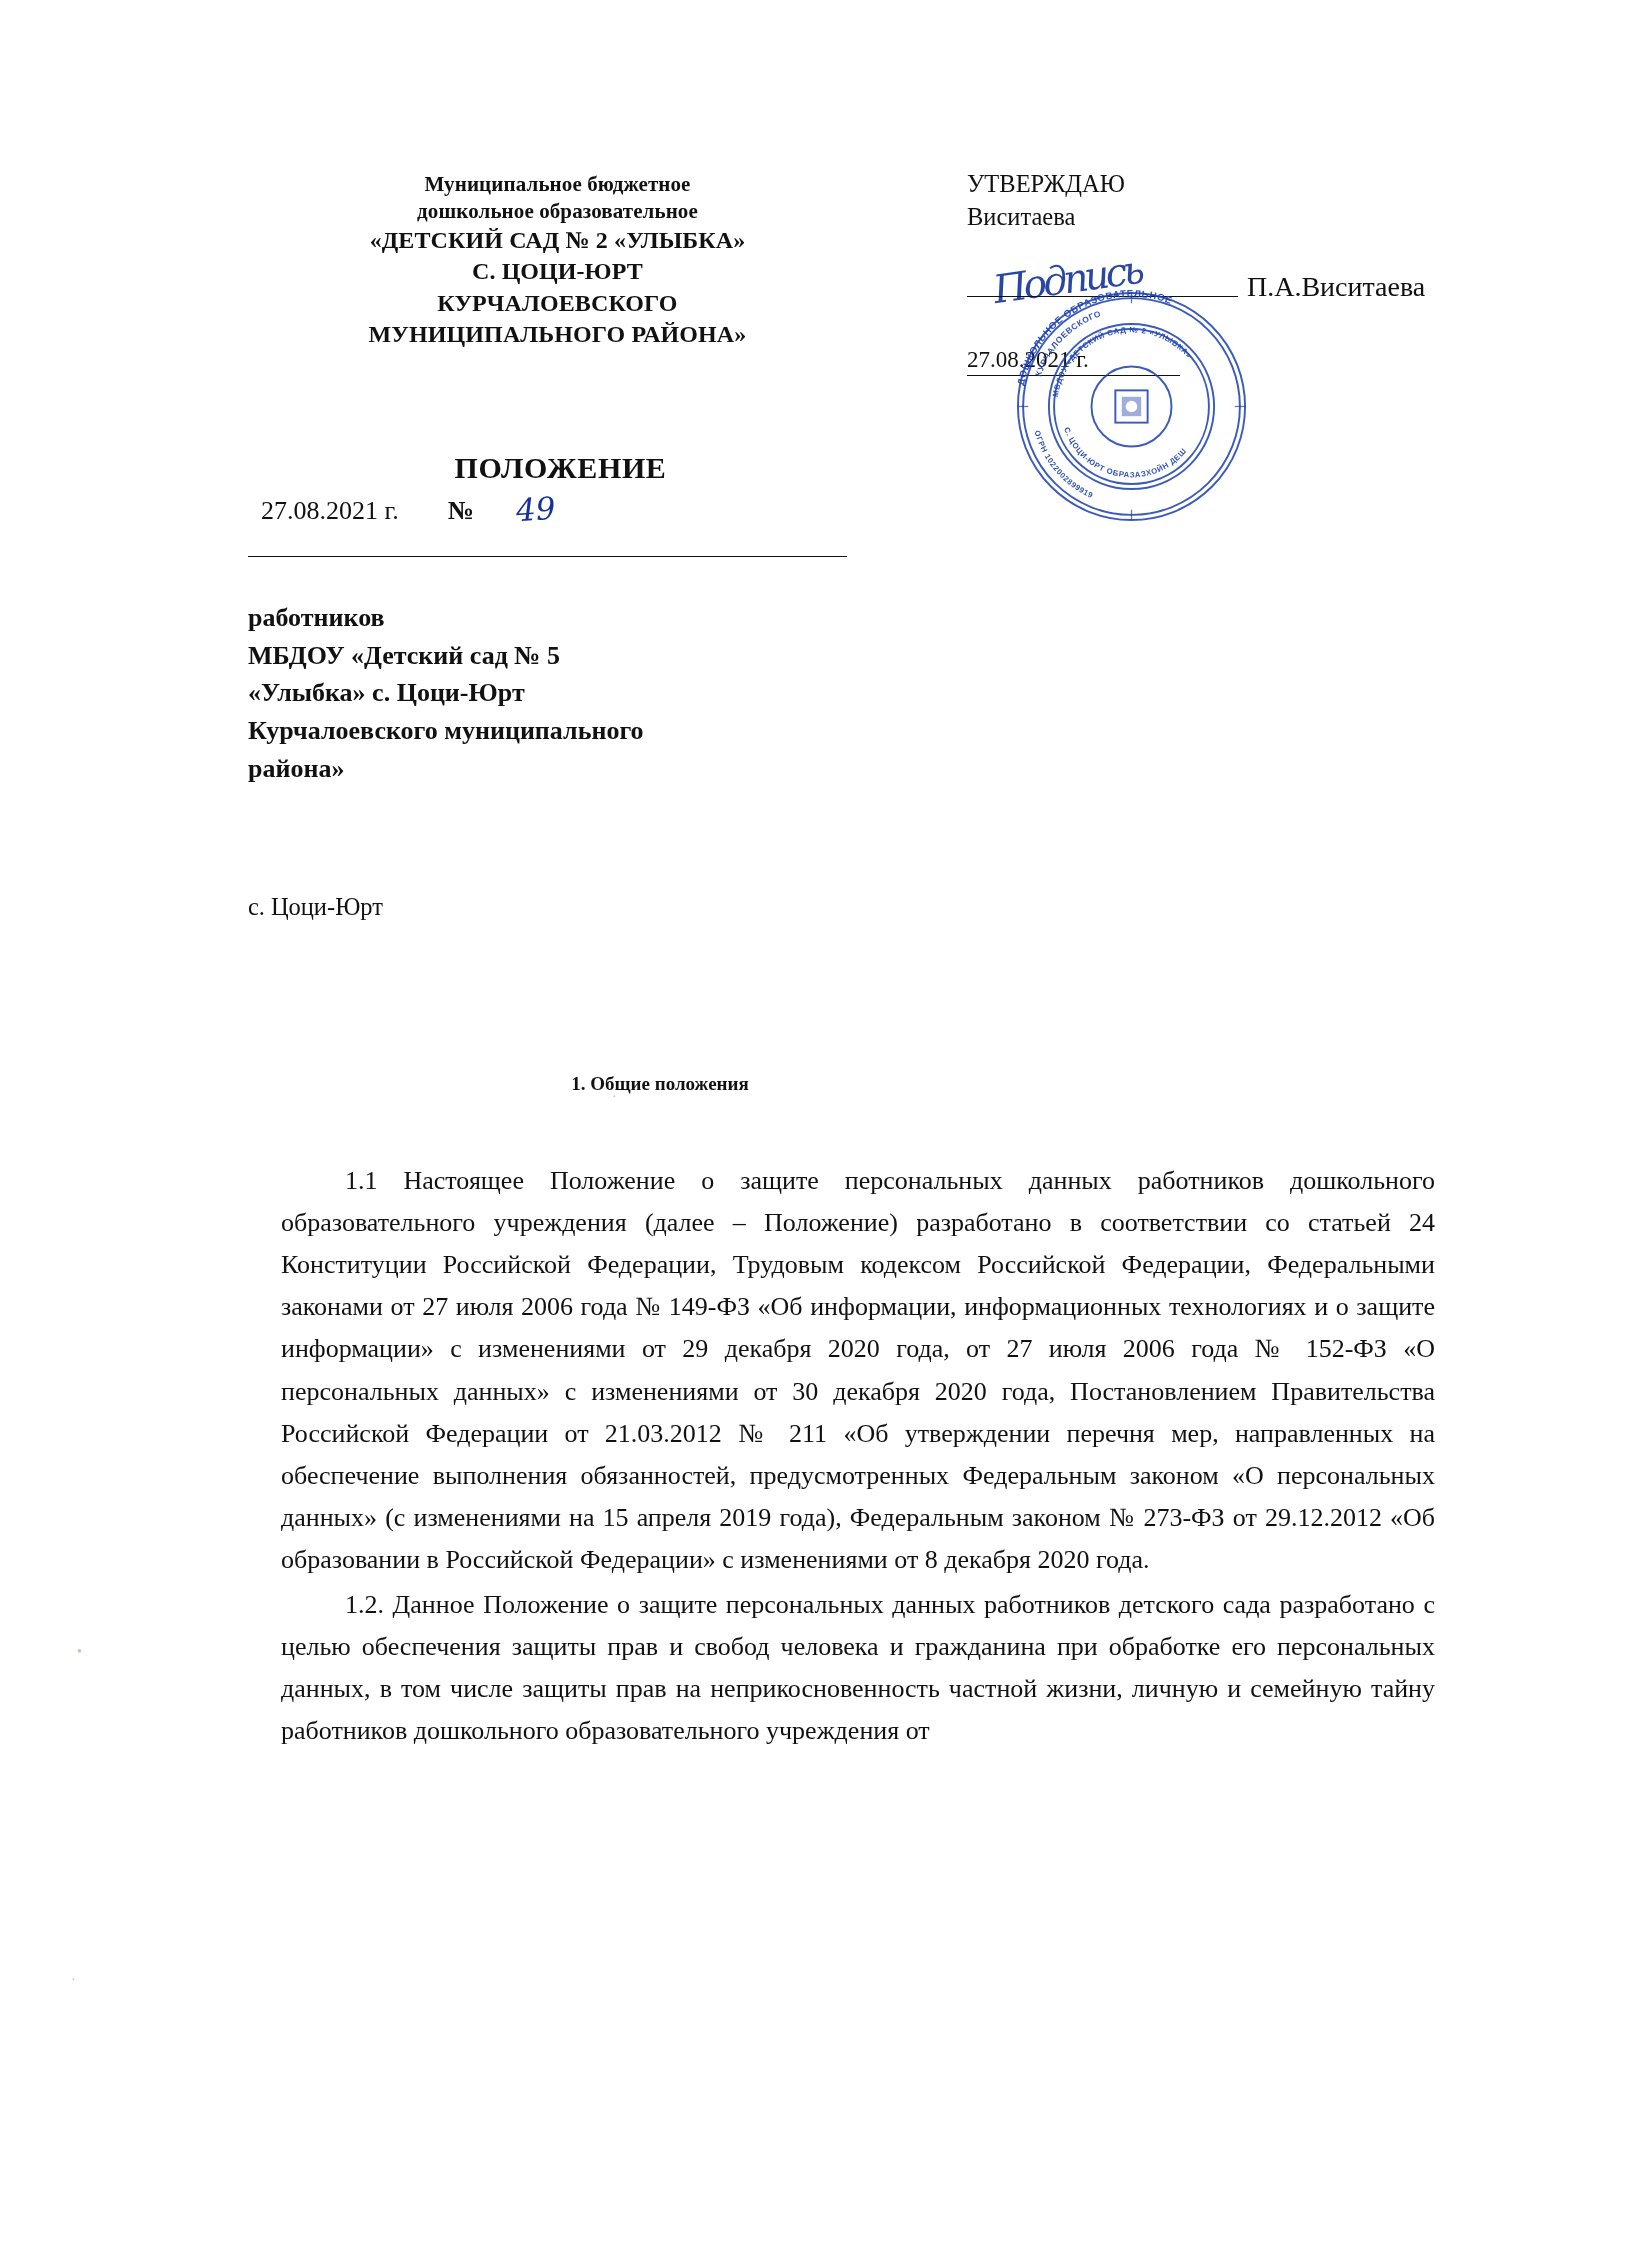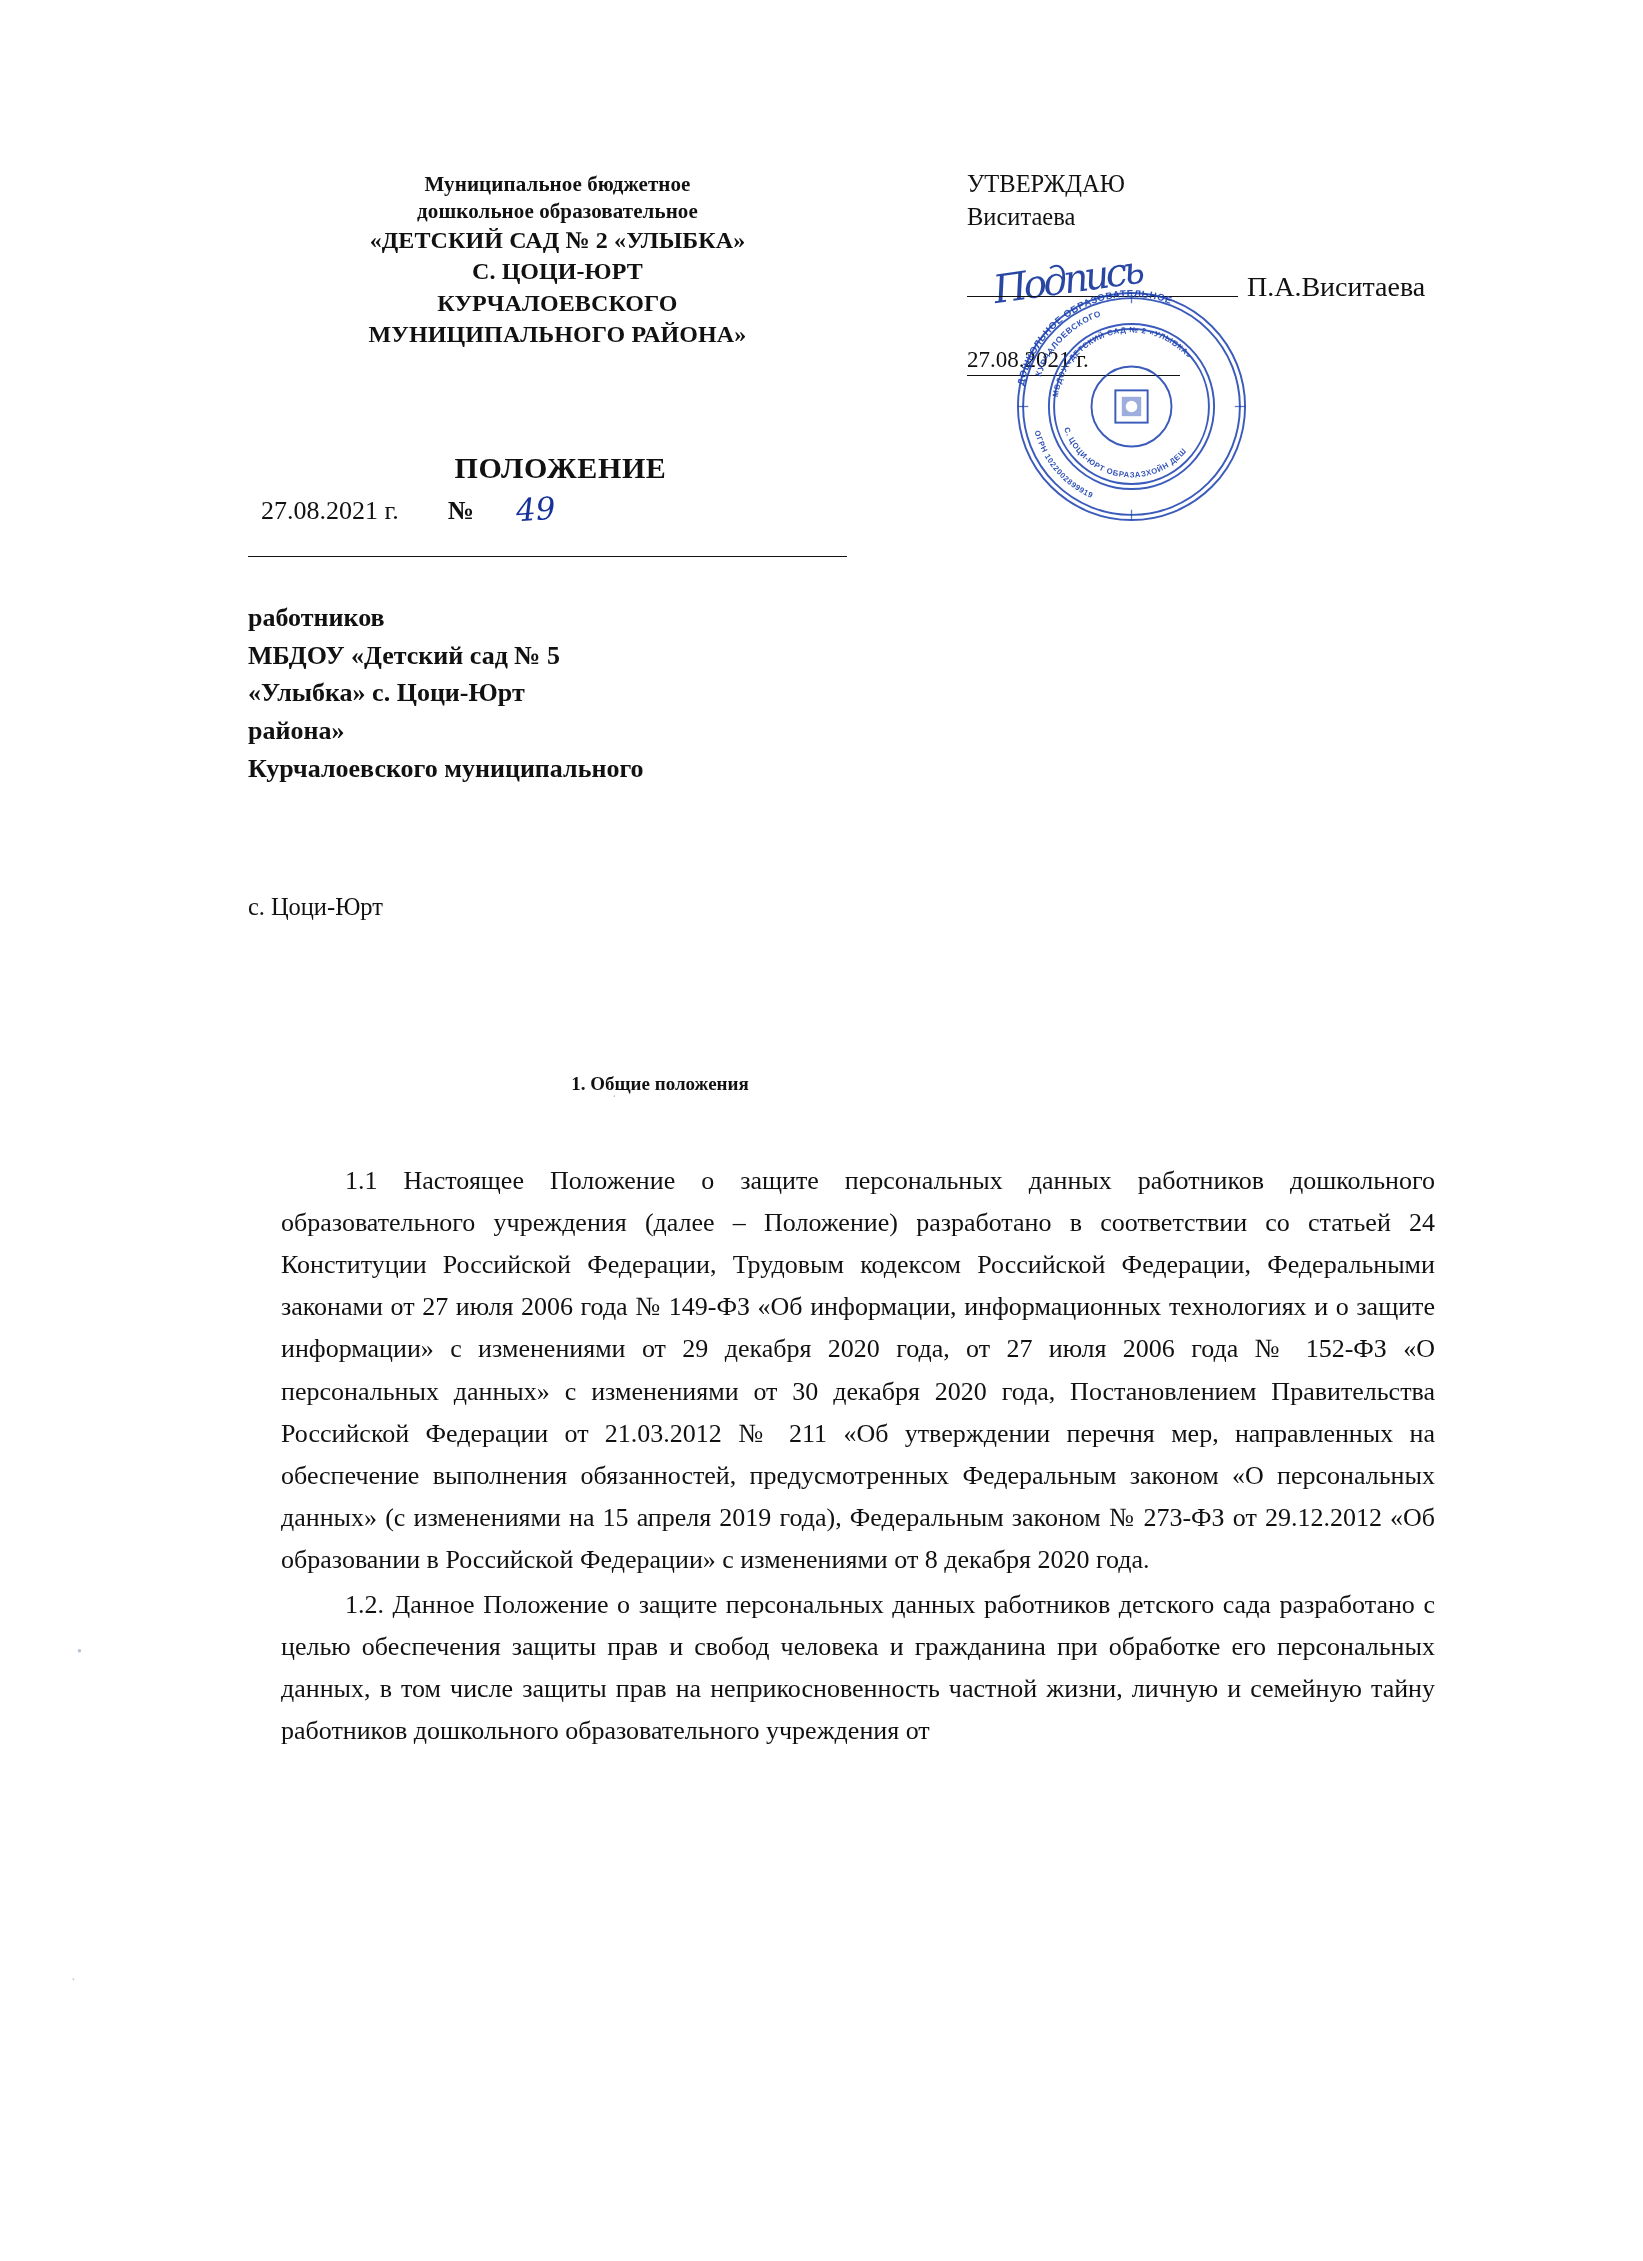--- a/index.html
+++ b/index.html
@@ -284,22 +284,22 @@
     <span class="date-text">27.08.2021 г.</span>
     <span class="num-label">№</span>
     <span class="num-value handwriting">49</span>
   </div>
   <div class="date-underline"></div>
 
   <div class="subject">
     <div>работников</div>
     <div>МБДОУ «Детский сад № 5</div>
     <div>«Улыбка»  с. Цоци-Юрт</div>
+    <div>Курчалоевского муниципального</div>
     <div>района»</div>
-    <div>Курчалоевского муниципального</div>
   </div>
 
   <div class="place">с. Цоци-Юрт</div>
 
   <div class="section-heading">1. Общие положения</div>
 
   <div class="body-text">
     <p>1.1 Настоящее Положение о защите персональных данных работников дошкольного образовательного учреждения (далее – Положение) разработано в соответствии со статьей 24 Конституции Российской Федерации, Трудовым кодексом Российской Федерации, Федеральными законами от 27 июля 2006 года № 149-ФЗ «Об информации, информационных технологиях и о защите информации» с изменениями от 29 декабря 2020 года, от 27 июля 2006 года № 152-ФЗ «О персональных данных» с изменениями от 30 декабря 2020 года, Постановлением Правительства Российской Федерации от 21.03.2012 № 211 «Об утверждении перечня мер, направленных на обеспечение выполнения обязанностей, предусмотренных Федеральным законом «О персональных данных» (с изменениями на 15 апреля 2019 года), Федеральным законом № 273-ФЗ от 29.12.2012 «Об образовании в Российской Федерации» с изменениями от 8 декабря 2020 года.</p>
     <p>1.2. Данное Положение о защите персональных данных работников детского сада разработано с целью обеспечения защиты прав и свобод человека и гражданина при обработке его персональных данных, в том числе защиты прав на неприкосновенность частной жизни, личную и семейную тайну работников дошкольного образовательного учреждения от</p>
   </div>

